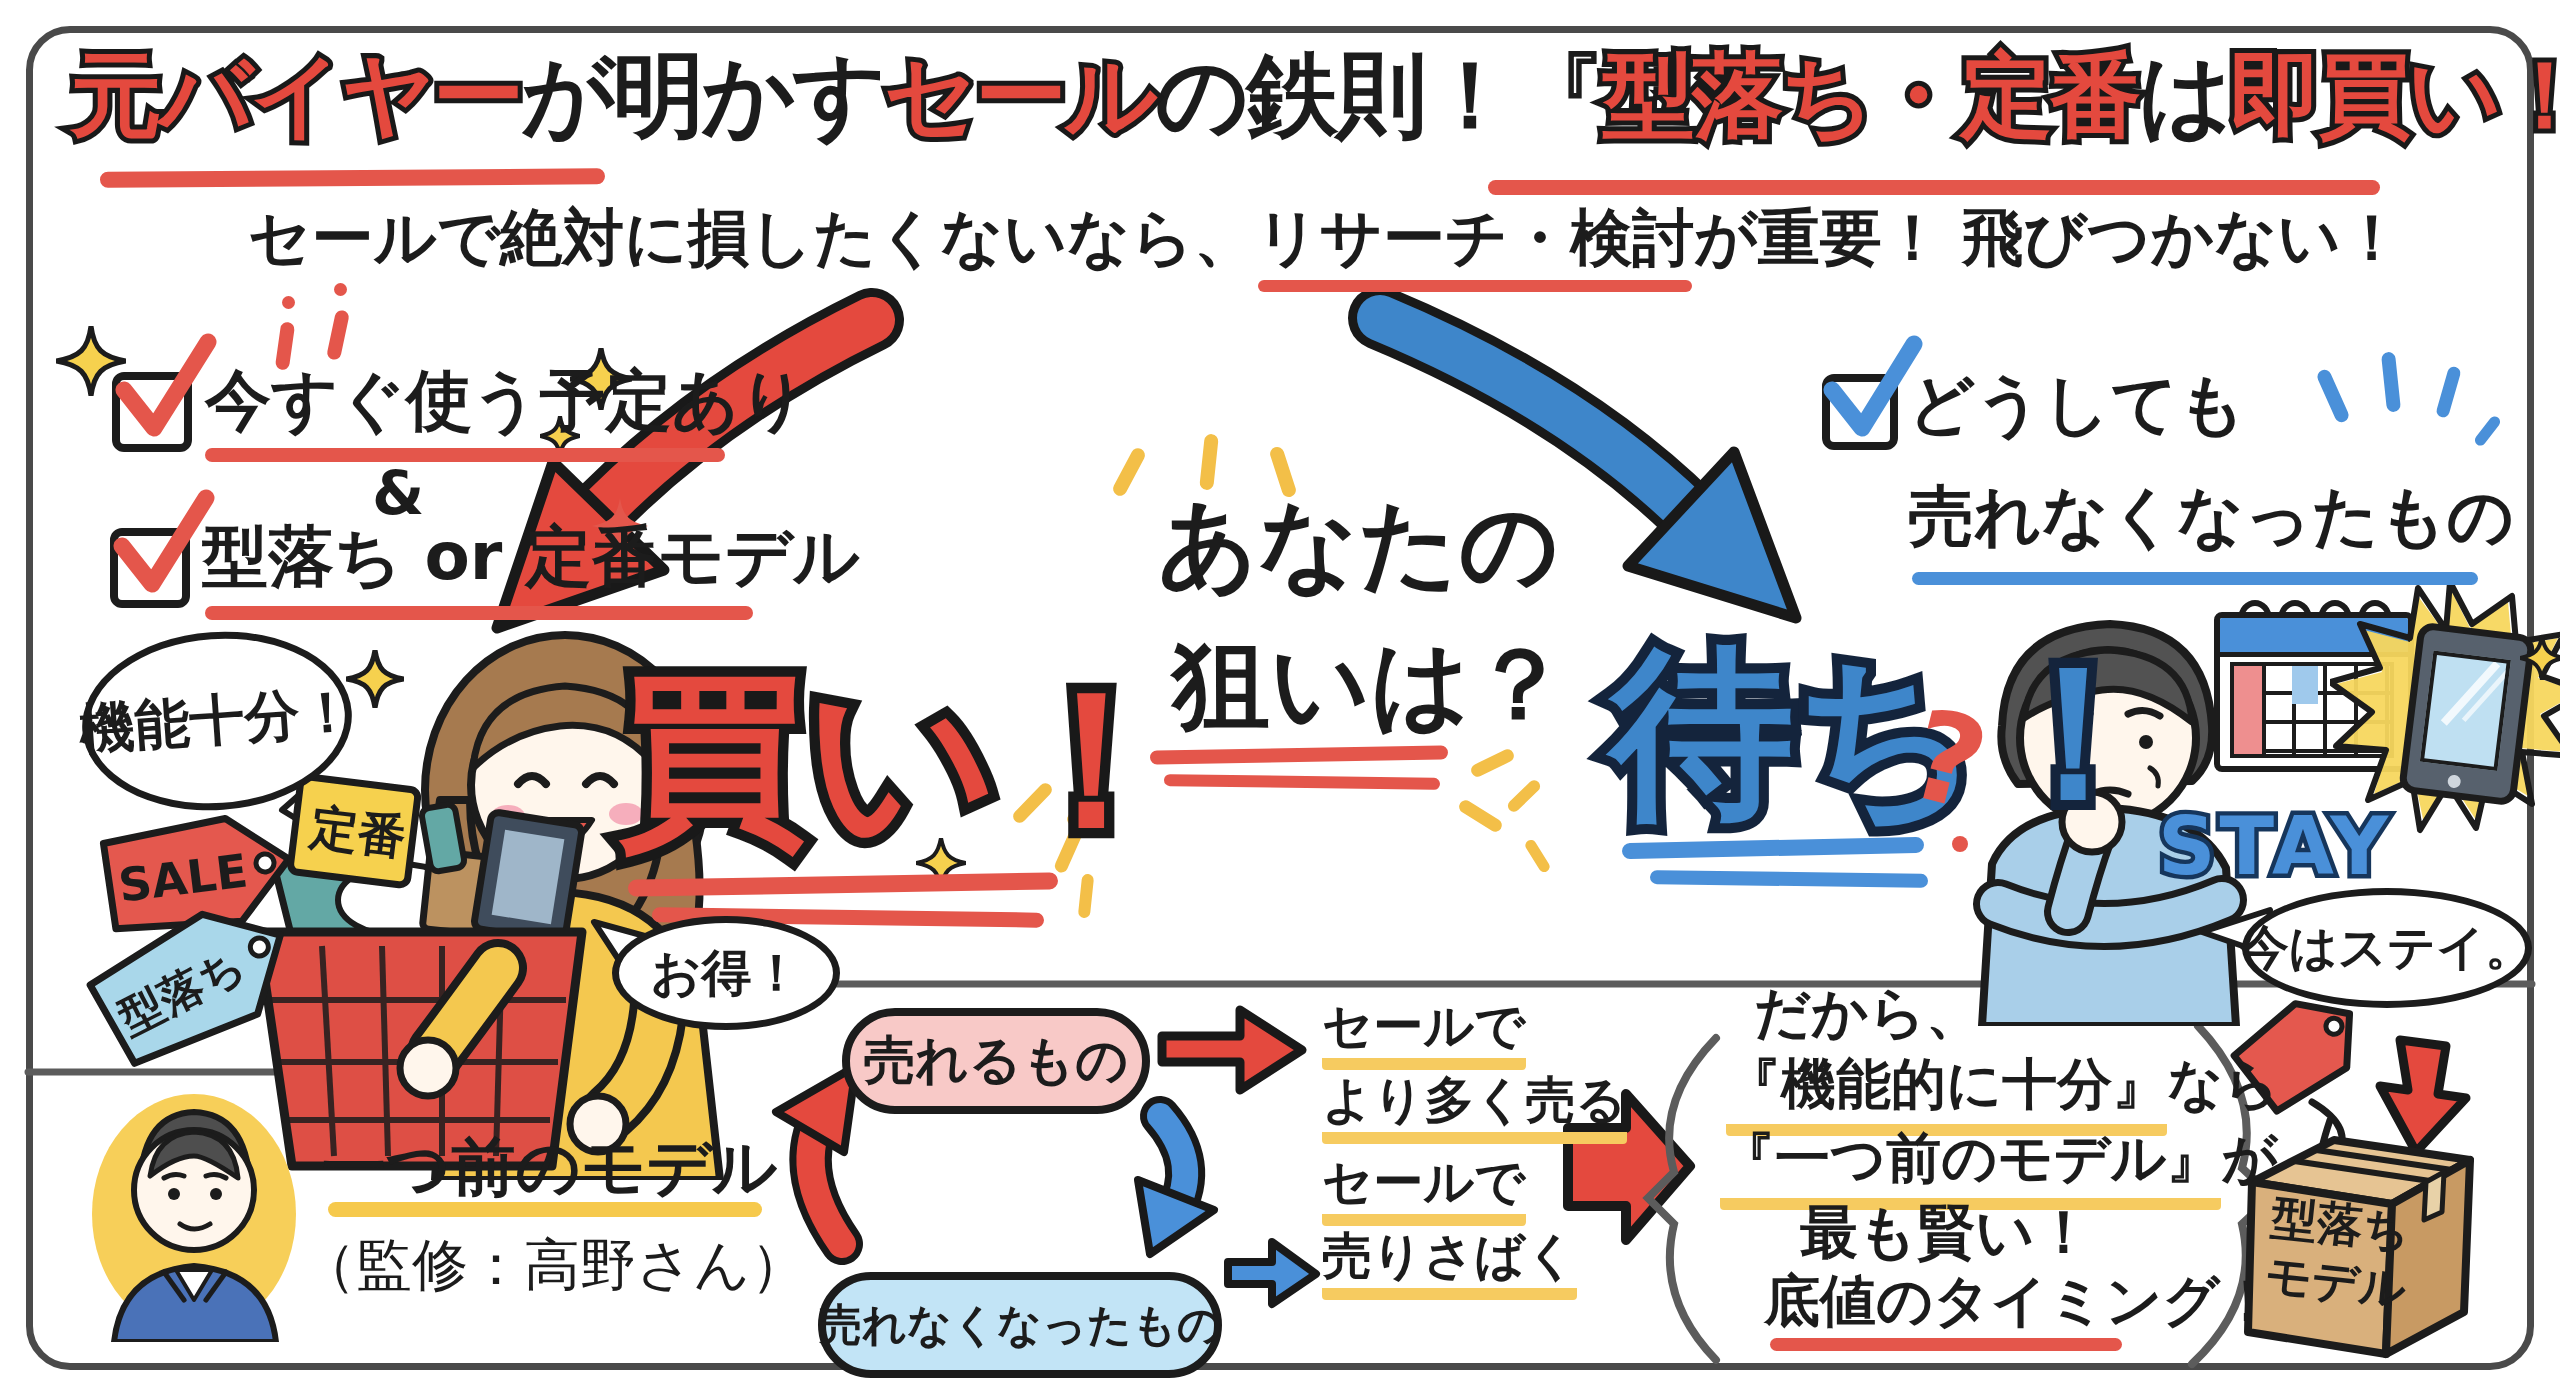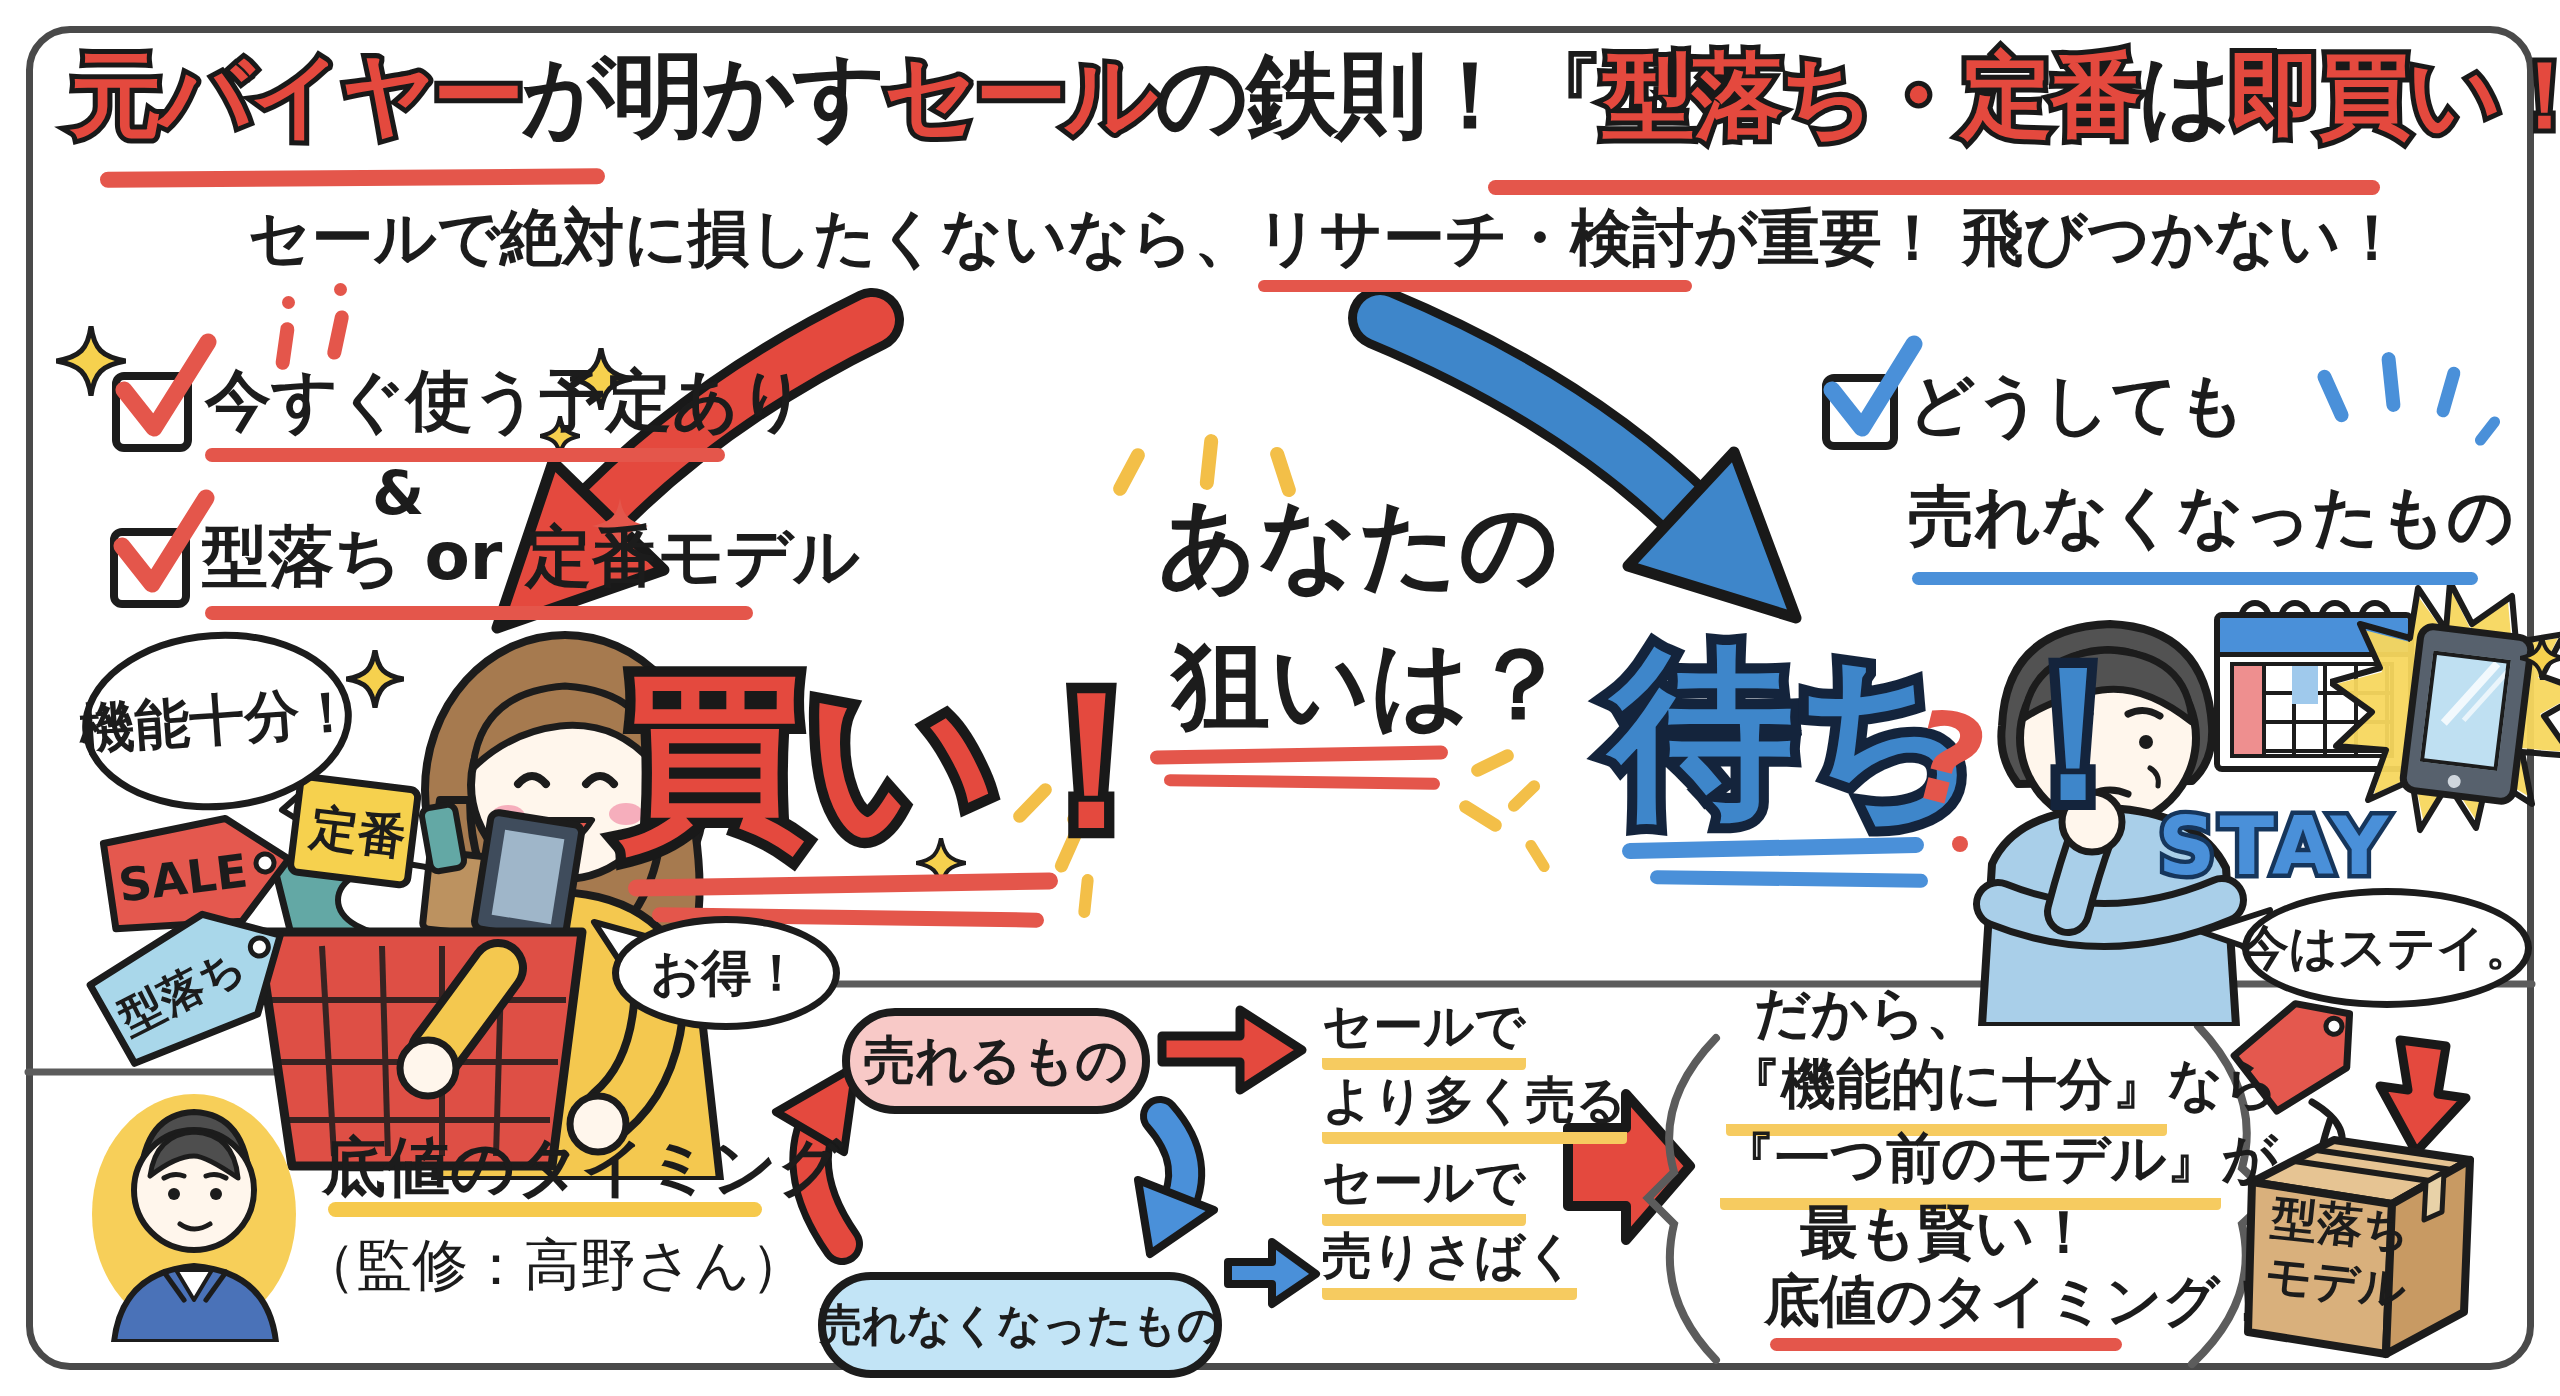--- a/index.html
+++ b/index.html
@@ -339,21 +339,21 @@
     <path d="M 76 92 Q 86 86 96 90" fill="none" stroke="#1c1c1c" stroke-width="5" stroke-linecap="round"></path>
     <path d="M 118 90 Q 128 86 138 92" fill="none" stroke="#1c1c1c" stroke-width="5" stroke-linecap="round"></path>
     <circle cx="86" cy="108" r="6" fill="#1c1c1c"></circle>
     <circle cx="128" cy="108" r="6" fill="#1c1c1c"></circle>
     <path d="M 92 138 Q 106 148 122 138" fill="none" stroke="#1c1c1c" stroke-width="5" stroke-linecap="round"></path>
     <path d="M 26 256 Q 34 186 106 180 Q 180 186 188 256 Z" fill="#4a72b8" stroke="#1c1c1c" stroke-width="6" stroke-linejoin="round"></path>
     <path d="M 88 184 L 106 214 L 124 184 Z" fill="#ffffff" stroke="#1c1c1c" stroke-width="4" stroke-linejoin="round"></path>
     <path d="M 76 186 L 96 214" stroke="#1c1c1c" stroke-width="5" stroke-linecap="round"></path>
     <path d="M 138 186 L 118 214" stroke="#1c1c1c" stroke-width="5" stroke-linecap="round"></path>
   </svg>
-  <div class="t" style="left:322px;top:1124px;font-size:64px;">底値のタイミング</div>
+  <div class="t" style="left:322px;top:1124px;font-size:64px;">一つ前のモデル</div>
   <div class="bar yellowbar" style="left:328px;top:1202px;width:434px;height:15px;background:#f6c94c;"></div>
   <div class="t" style="left:300px;top:1228px;font-size:56px;font-weight:400;">（監修：高野さん）</div>
 
   <div class="pill" style="left:842px;top:1008px;width:292px;height:90px;background:#f8c9c7;font-size:52px;">
       <span>売れるもの</span>
     </div>
   <div class="pill" style="left:818px;top:1228px;width:388px;height:90px;background:#c2e4f6;font-size:44px;margin-top:44px;">
       <span>売れなくなったもの</span>
     </div>
 

